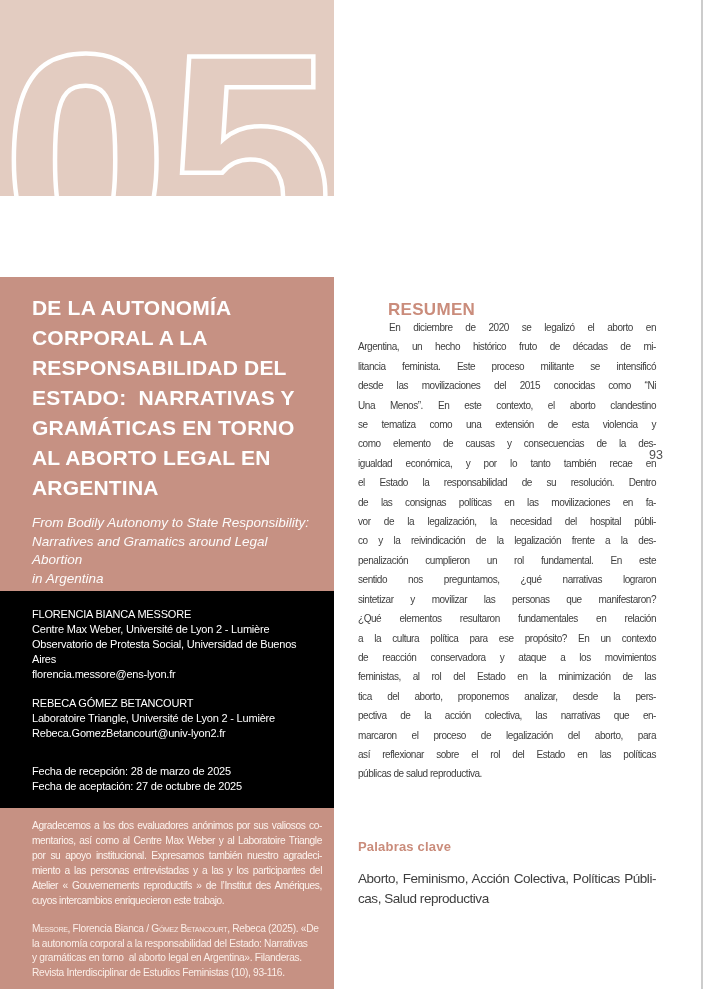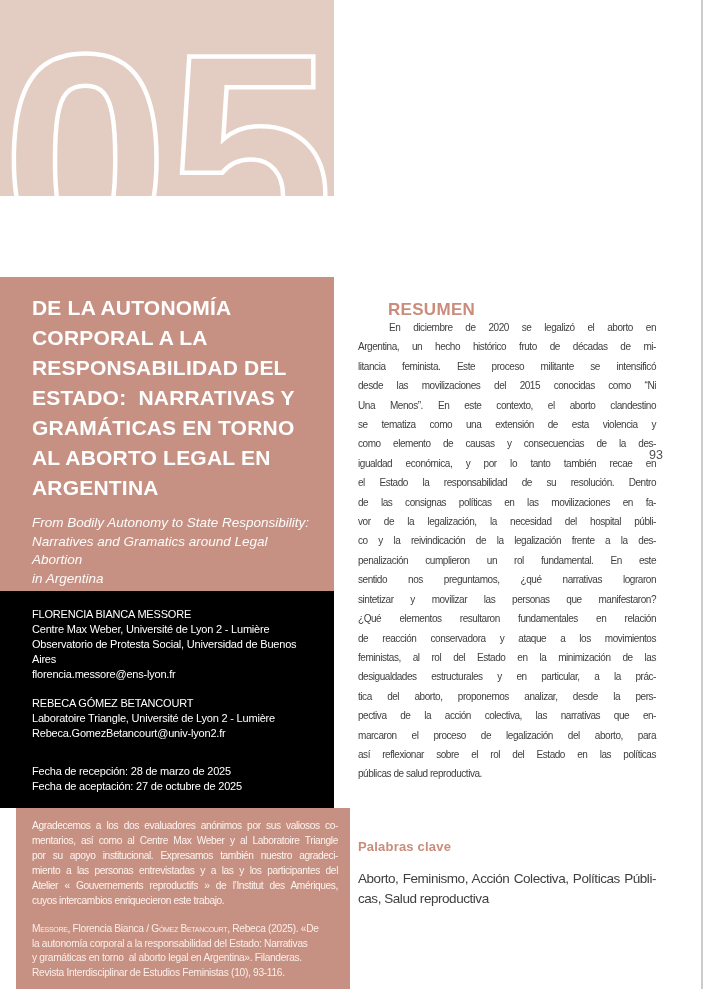--- a/index.html
+++ b/index.html
@@ -31,22 +31,22 @@
     color:rgba(255,255,255,.96);
   }
   .author-block{
     position:absolute;left:0;top:591px;width:334px;height:217px;
     background:var(--black);box-sizing:border-box;padding:16px 25px 0 32px;
     color:#ffffff;font-size:11px;line-height:15px;letter-spacing:-0.2px;
   }
   .author + .author{margin-top:14px;}
   .dates{margin-top:23px;}
   .ack-block{
-    position:absolute;left:16px;top:808px;width:334px;height:181px;
-    background:var(--rose);box-sizing:border-box;padding:10px 12px 0 16px;
+    position:absolute;left:0;top:808px;width:334px;height:181px;
+    background:var(--rose);box-sizing:border-box;padding:10px 12px 0 32px;
     color:#fdf3ee;
   }
   .ack-text{font-size:10.2px;line-height:15px;letter-spacing:-0.4px;}
   .citation{margin-top:14px;font-size:10.2px;line-height:14.5px;letter-spacing:-0.3px;color:#fbeee8;}
   .citation .sc{font-variant:small-caps;}
   
   .resumen-heading{
     position:absolute;left:388px;top:300px;margin:0;
     font-size:17px;font-weight:700;color:var(--heading_rose);letter-spacing:.3px;
   }
@@ -153,23 +153,23 @@
         <div>como elemento de causas y consecuencias de la des-</div>
         <div>igualdad económica, y por lo tanto también recae en</div>
         <div>el Estado la responsabilidad de su resolución. Dentro</div>
         <div>de las consignas políticas en las movilizaciones en fa-</div>
         <div>vor de la legalización, la necesidad del hospital públi-</div>
         <div>co y la reivindicación de la legalización frente a la des-</div>
         <div>penalización cumplieron un rol fundamental. En este</div>
         <div>sentido nos preguntamos, ¿qué narrativas lograron</div>
         <div>sintetizar y movilizar las personas que manifestaron?</div>
         <div>¿Qué elementos resultaron fundamentales en relación</div>
+        <div>a la cultura política para ese propósito? En un contexto</div>
         <div>de reacción conservadora y ataque a los movimientos</div>
         <div>feministas, al rol del Estado en la minimización de las</div>
-        <div>desigualdades estructurales y en particular, a la prác-</div>
         <div>tica del aborto, proponemos analizar, desde la pers-</div>
         <div>pectiva de la acción colectiva, las narrativas que en-</div>
         <div>marcaron el proceso de legalización del aborto, para</div>
         <div>así reflexionar sobre el rol del Estado en las políticas</div>
         <div>públicas de salud reproductiva.</div>
       </div>
     <h4 class="keywords-heading">Palabras clave</h4>
     <div class="keywords-text justify-lines">
         <div>Aborto, Feminismo, Acción Colectiva, Políticas Públi-</div>
         <div>cas, Salud reproductiva</div>

